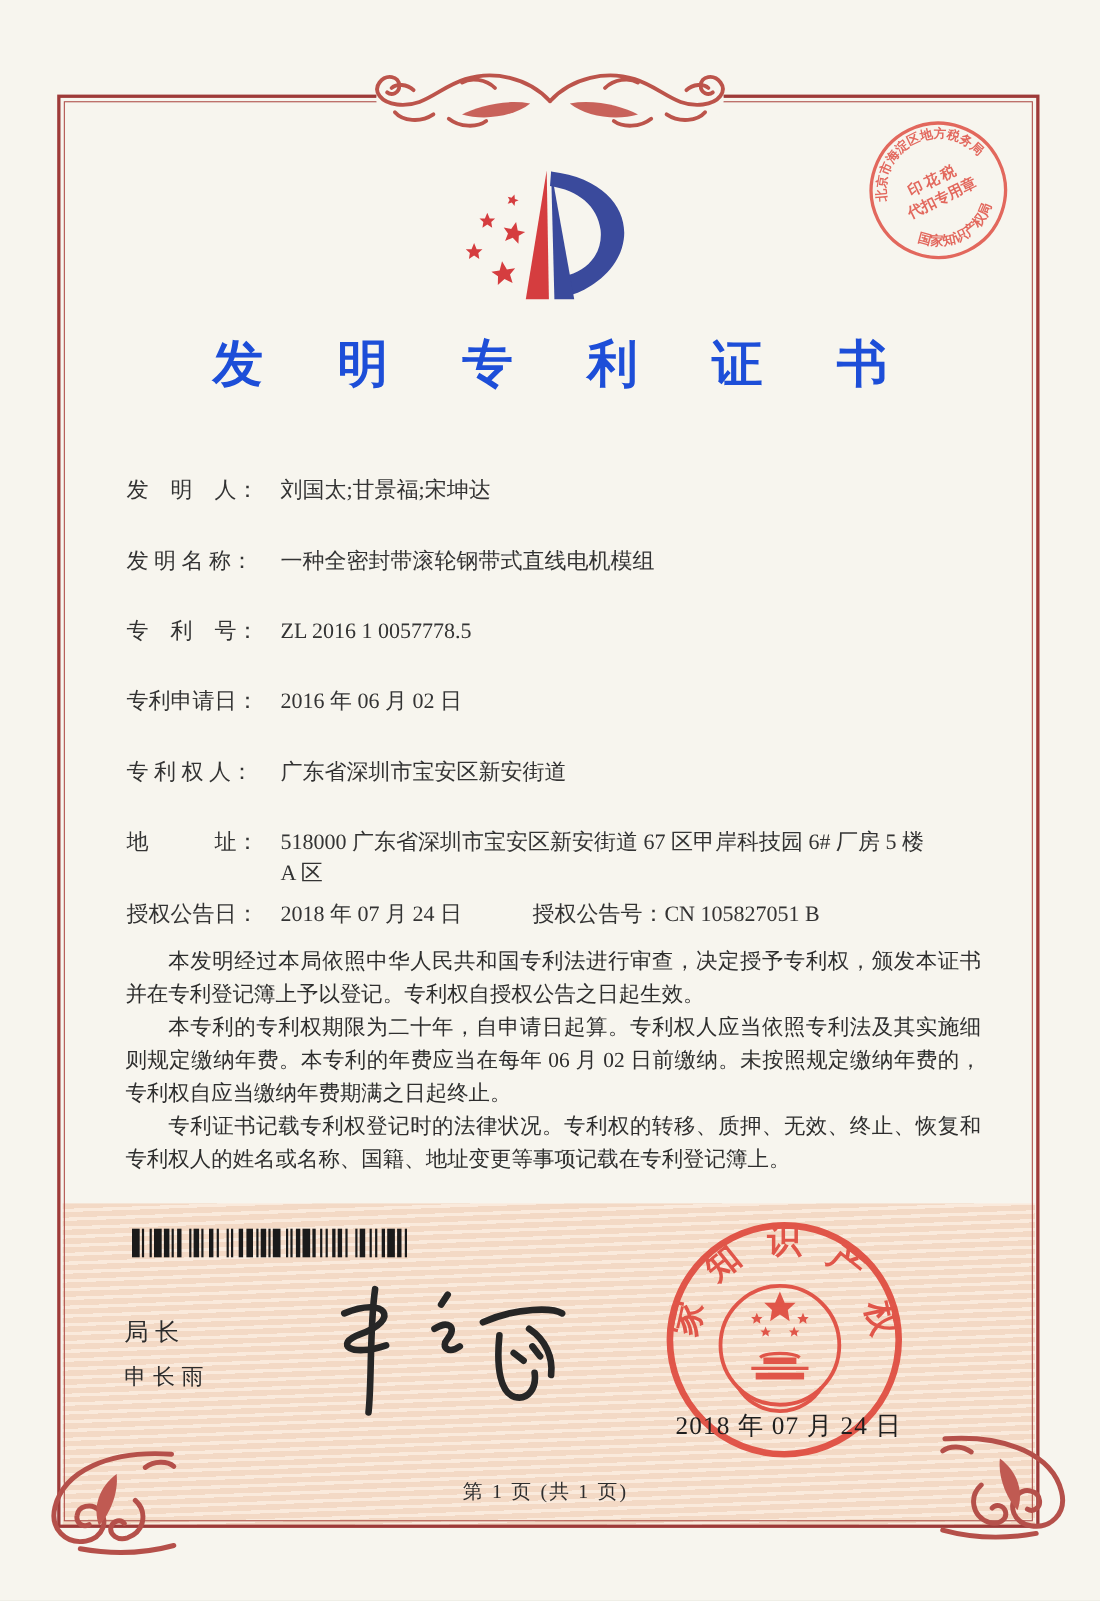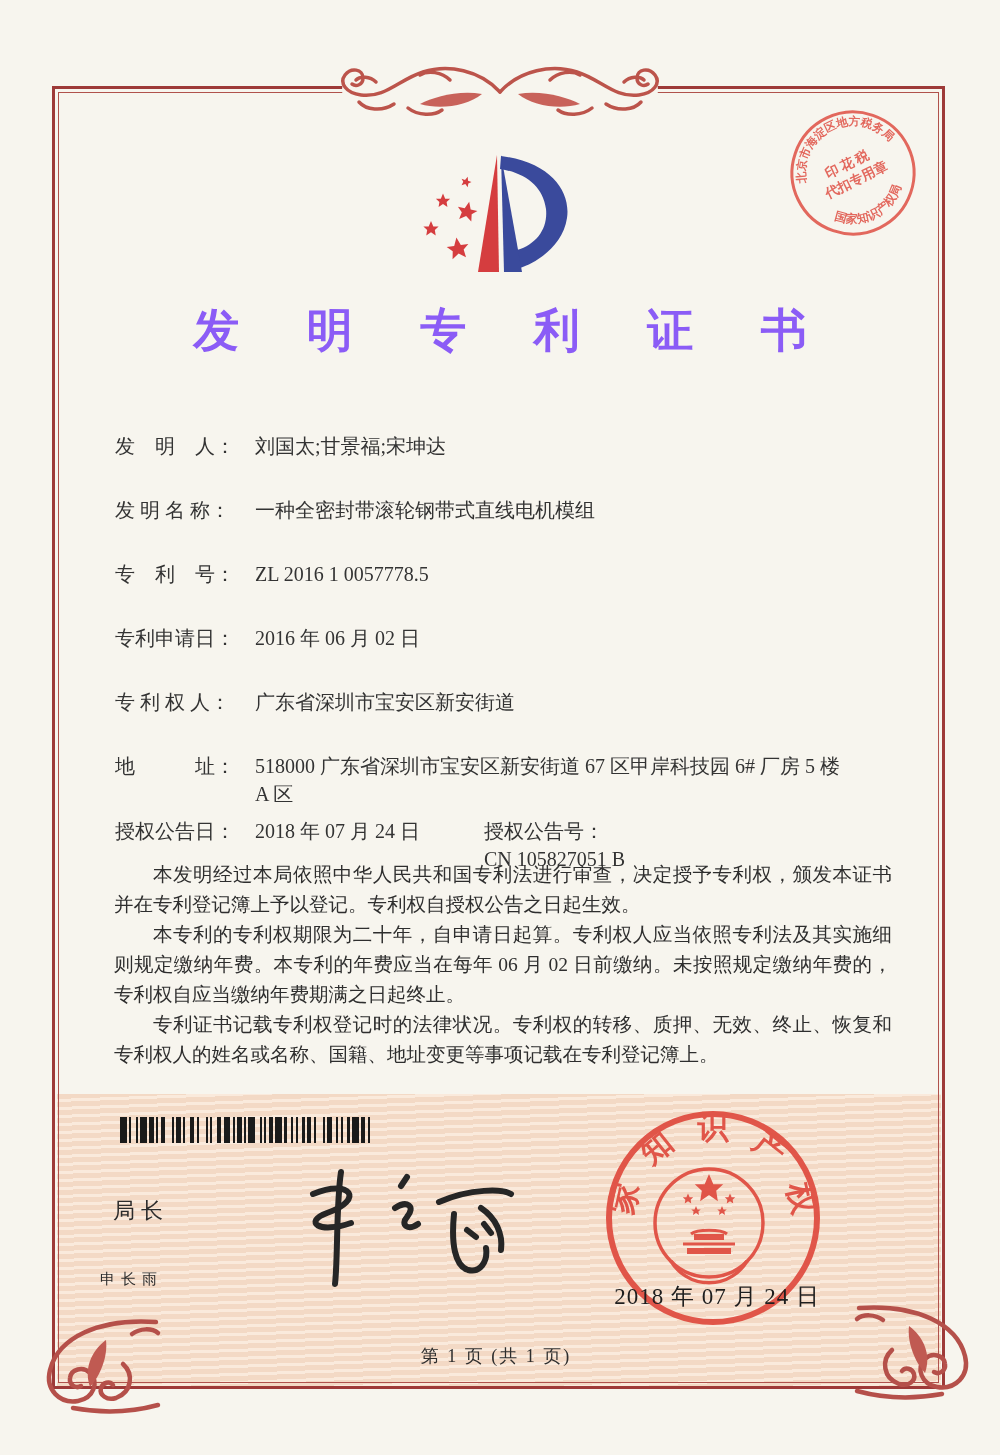--- a/index.html
+++ b/index.html
@@ -36,45 +36,45 @@
     position:absolute; left:93px; top:150px; z-index:10;
     font-size:21px; letter-spacing:4px; color:#222;
   }
   .logo { position:absolute; left:415px; top:150px; z-index:10; }
   .stamp-wrap {
     position:absolute; left:783px; top:103px; width:140px; height:140px;
     transform:rotate(-26deg); z-index:11; opacity:.88;
   }
   .title {
     position:absolute; left:0; top:300px; width:1000px; z-index:10;
-    text-align:center; font-size:46px; font-weight:600; color:#8b5cf6;
+    text-align:center; font-size:46px; font-weight:600; color:#1d4ed8;
     letter-spacing:28px; text-indent:28px;
   }
   
   .fields { position:absolute; left:115px; top:432px; width:790px; z-index:10; font-size:20px; }
   .field-row { display:flex; line-height:28px; margin-bottom:36px; }
   .flabel { flex:0 0 auto; display:inline-block; min-width:140px; white-space:nowrap; }
   .fvalue { display:inline-block; max-width:600px; }
   .row-address { margin-bottom:9px; }
   .grant-row { margin-bottom:0; }
-  .grant-group2 { margin-left:64px; display:flex;flex-direction:column; }
+  .grant-group2 { margin-left:64px; display:flex; }
   
   .body-text {
     position:absolute; left:114px; top:860px; width:778px; z-index:10;
     font-size:19.5px; line-height:30px; text-align:justify; color:#2e2e2e;
   }
   .body-text p { text-indent:2em; margin:0; }
   
   .barcode {
     position:absolute; left:120px; top:1117px; height:26px; z-index:10;
     display:flex; align-items:stretch;
   }
   .barcode .bar { height:100%; }
   .director-title { position:absolute; left:113px; top:1196px; font-size:22px; letter-spacing:6px; z-index:10; color:#2c2c2c; }
-  .director-name  { position:absolute; left:100px; top:1238px; font-size:15px; letter-spacing:6px; z-index:10; color:#2c2c2c;margin-top:32px; }
+  .director-name  { position:absolute; left:113px; top:1238px; font-size:20px; letter-spacing:6px; z-index:10; color:#2c2c2c; }
   .signature { position:absolute; left:255px; top:1160px; z-index:10; }
   .seal-wrap { position:absolute; left:595px; top:1103px; z-index:9; opacity:.92; }
   .seal-date {
     position:absolute; left:612px; top:1281px; width:210px; z-index:12;
     font-size:23px; color:#1e1e1e; text-align:center; letter-spacing:1px;
   }
   .page-footer {
     position:absolute; left:0; top:1344px; width:992px; z-index:10;
     text-align:center; font-size:18px; color:#2e2e2e; letter-spacing:2px;
   }

